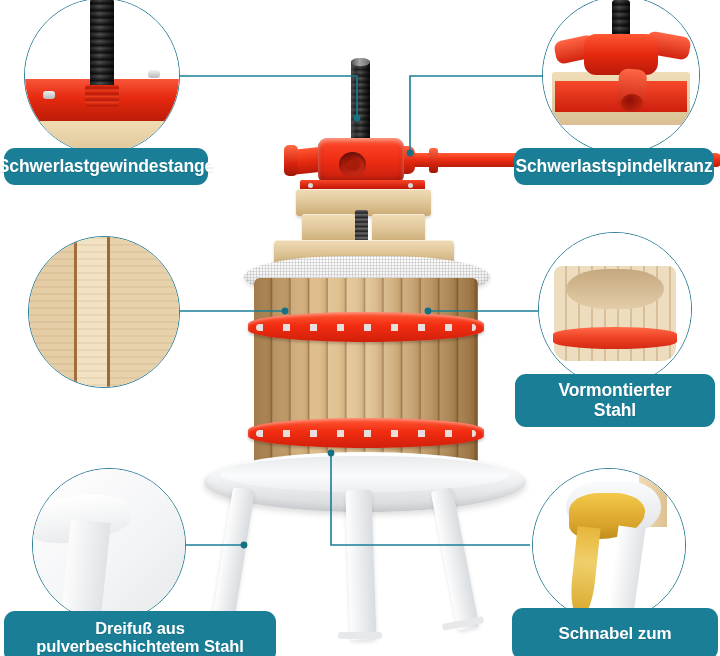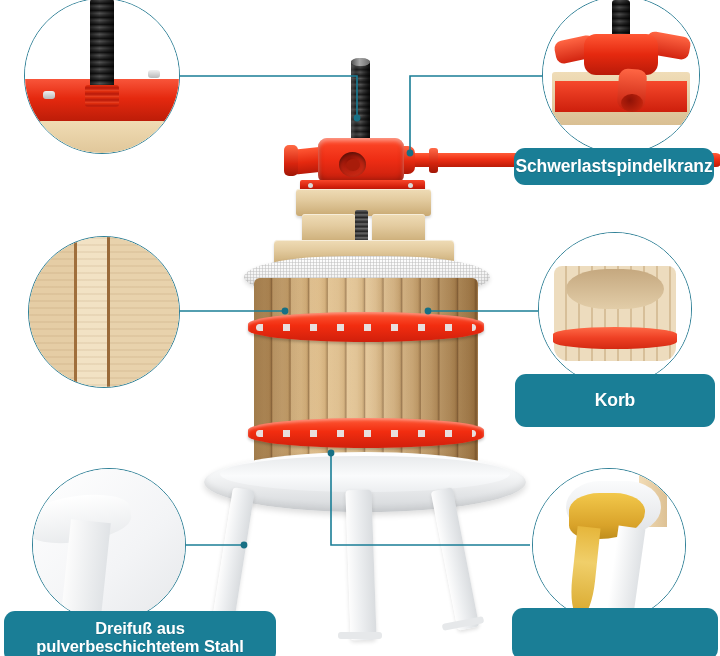--- a/index.html
+++ b/index.html
@@ -319,31 +319,36 @@
   <div class="callout" style="left:532px;top:468px;width:152px;height:152px;">
     <div class="inner d-spout">
       <div class="d-spout-wood"></div>
       <div class="d-spout-lip"></div>
       <div class="d-juice"></div>
       <div class="d-spout-leg"></div>
       <div class="d-stream"></div>
     </div>
   </div>
 
+  <div class="label" style="left:4px;top:148px;width:204px;height:37px;font-size:17.5px;">
+    <span>Schwerlastgewindestange</span>
+  </div>
 
   <div class="label" style="left:514px;top:148px;width:200px;height:37px;font-size:17.5px;">
     <span>Schwerlastspindelkranz</span>
   </div>
 
 
   <div class="label" style="left:515px;top:374px;width:200px;height:53px;font-size:17.5px;flex-direction:column;">
-    <span>Korb</span>
+    <span>Vormontierter</span>
+    <span>Stahl</span>
   </div>
 
   <div class="label" style="left:4px;top:611px;width:272px;height:52px;font-size:16.5px;flex-direction:column;">
     <span>Dreifuß aus</span>
     <span>pulverbeschichtetem Stahl</span>
   </div>
 
   <div class="label" style="left:512px;top:608px;width:206px;height:52px;font-size:17px;flex-direction:column;">
+    <span>Schnabel zum</span>
   </div>
 
 </div>
 
 </body></html>

